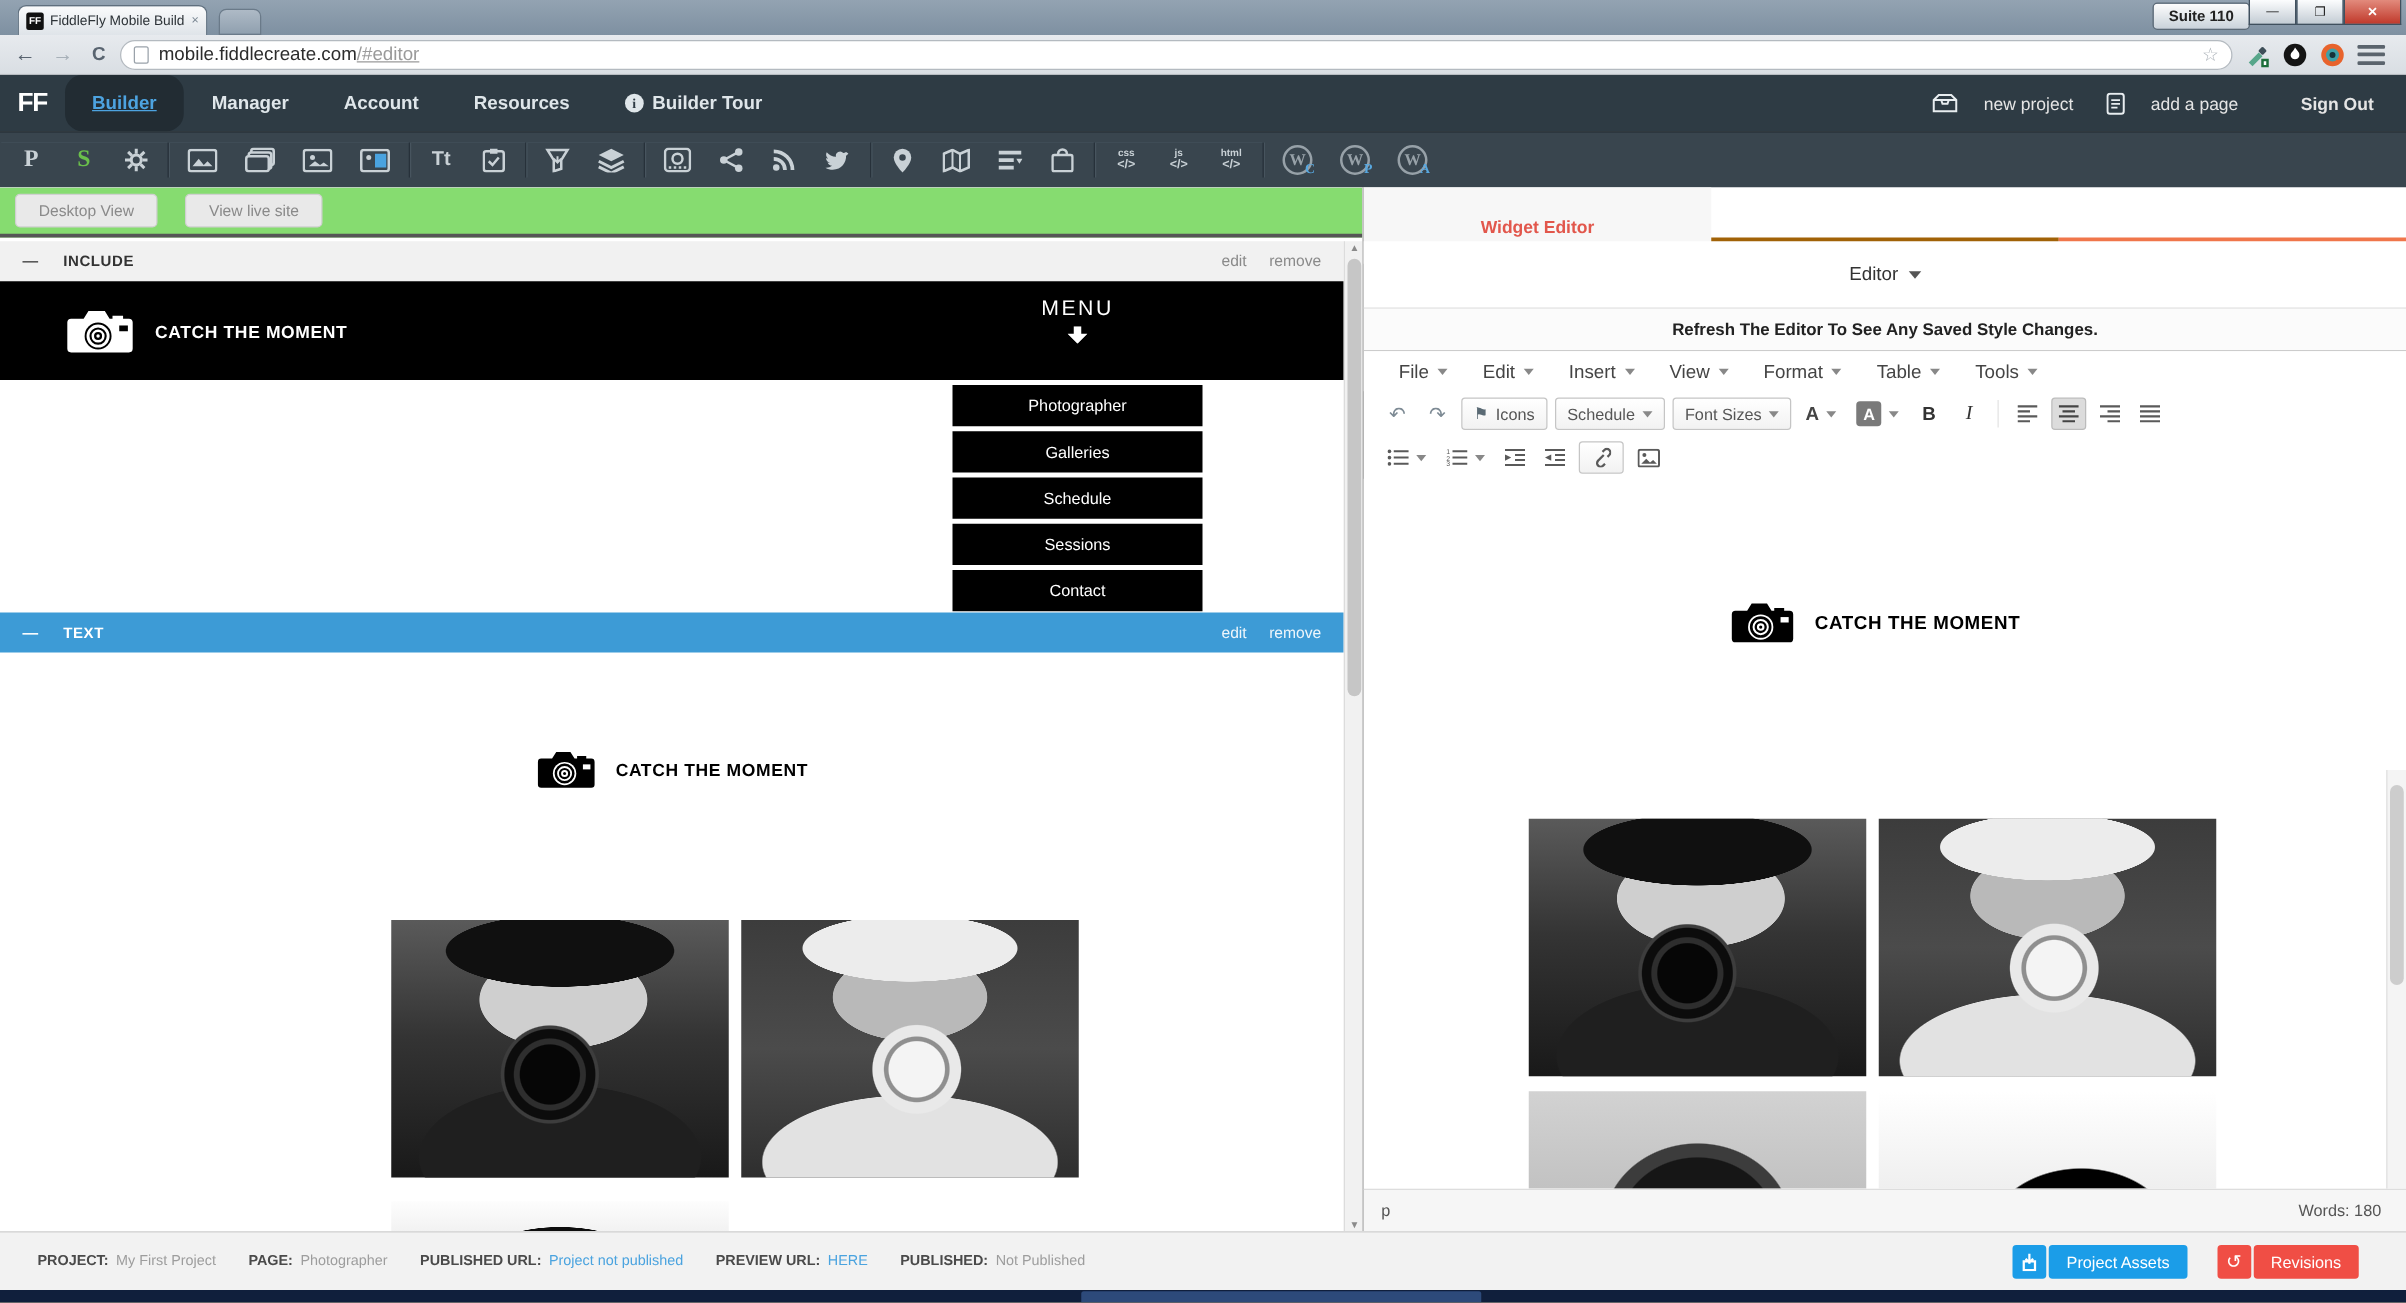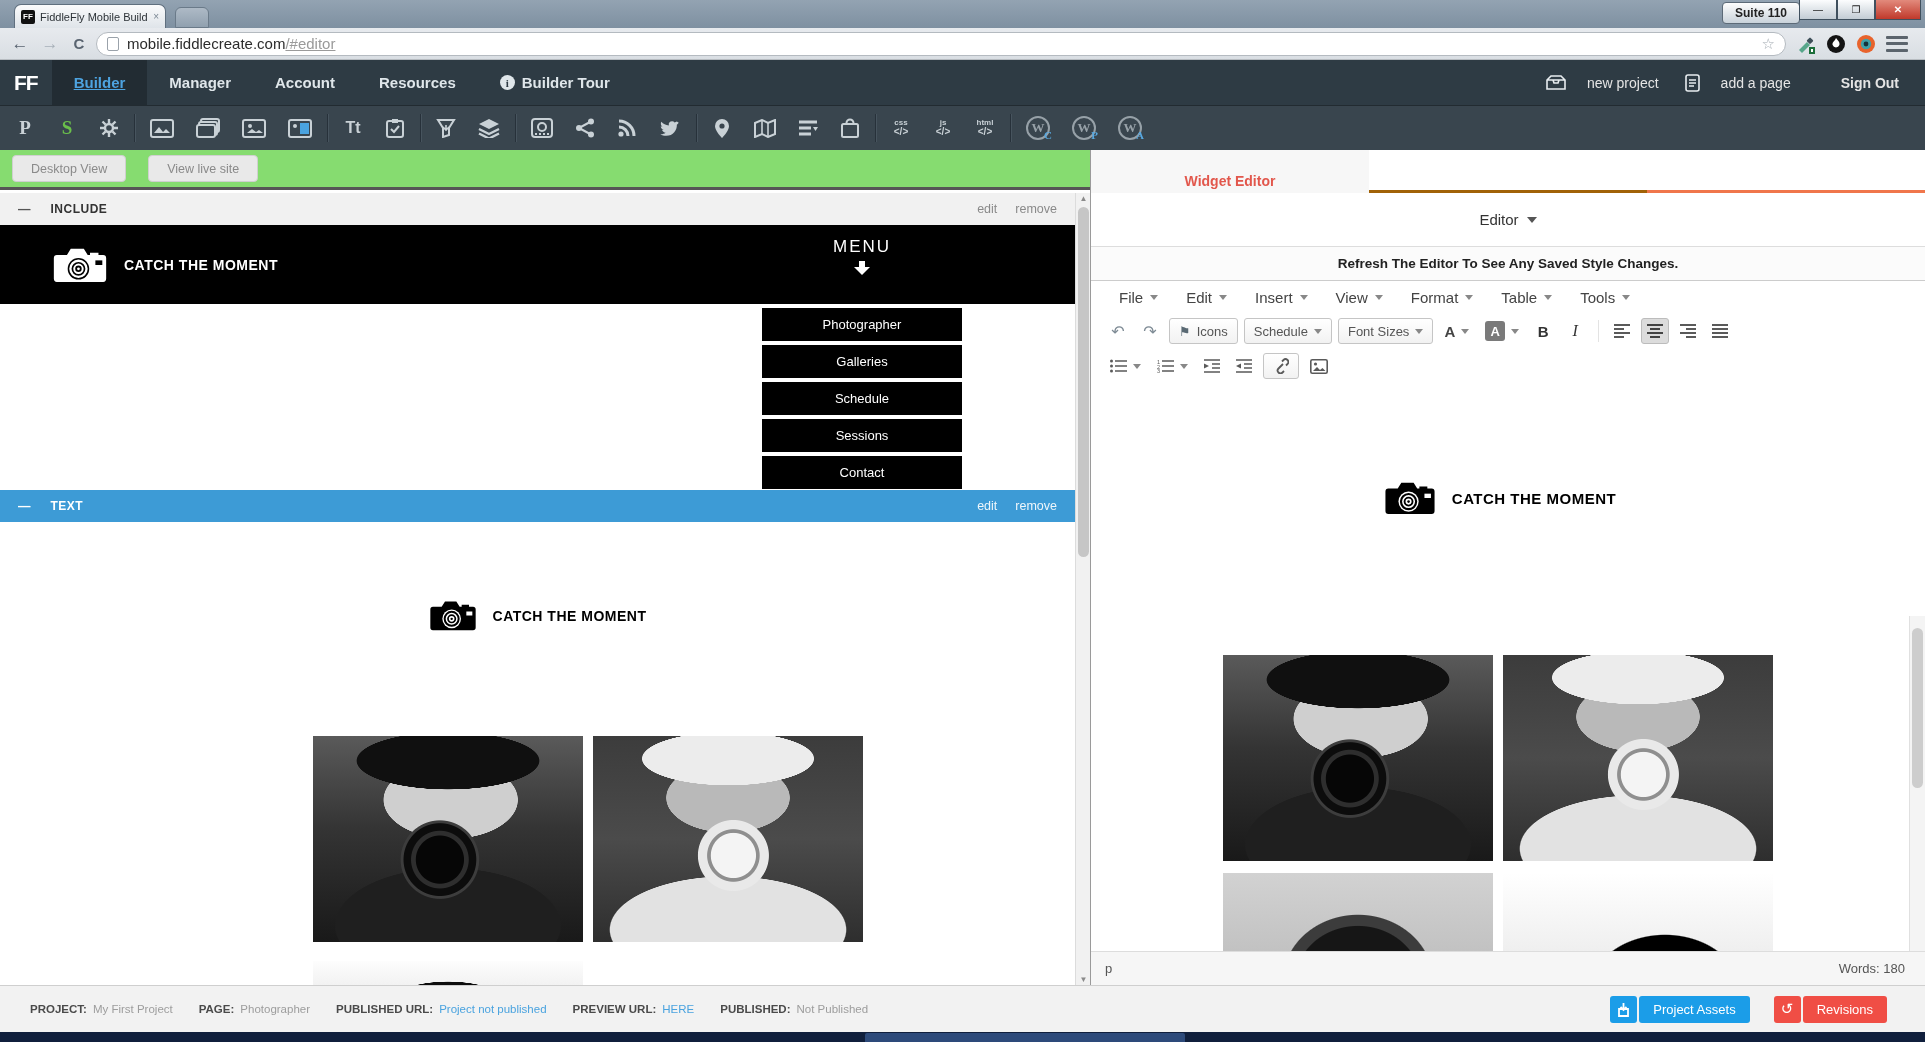--- a/index.html
+++ b/index.html
@@ -43,21 +43,21 @@
   .star { margin-left:auto; font-size:15px; color:#a6adb4; }
   .ext-icons { display:flex; align-items:center; gap:10px; padding:0 4px; }
   .ext { width:20px; height:20px; position:relative; }
   .hamburger { width:22px; height:16px; display:flex; flex-direction:column; justify-content:space-between; }
   .hamburger span { height:3px; background:#5b646d; border-radius:1px; }
 
   
   .appnav { position:absolute; top:60px; left:0; width:100%; height:45px; background:#2e3b44;
     display:flex; align-items:stretch; color:#e8edf0; }
   .ff-logo { font-size:21px; font-weight:bold; color:#fff; padding:0 14px; display:flex; align-items:center; letter-spacing:-1px; }
-  .nav-item { display:flex; align-items:center; padding:0 22px; font-size:15px; font-weight:bold; color:#dfe6ea; }
+  .nav-item { display:flex; align-items:center; padding:0 22px; font-size:15px; font-weight:bold; color:#dfe6ea;border-radius:14px; }
   .nav-item.active { background:#222c33; }
   .nav-item.active span { color:#4da3e0; text-decoration:underline; }
   .info-dot { width:15px; height:15px; border-radius:50%; background:#dfe6ea; color:#2e3b44;
     font-size:11px; font-weight:bold; font-family:"Liberation Serif",serif; display:inline-flex;
     align-items:center; justify-content:center; margin-right:7px; }
   .appnav-right { margin-left:auto; display:flex; align-items:center; gap:26px; padding-right:26px; }
   .appnav-right .chip { display:flex; align-items:center; gap:20px; font-size:14px; color:#e5e5e5; }
   .signout { font-size:15px; font-weight:bold;margin-left:24px; }
 
   

